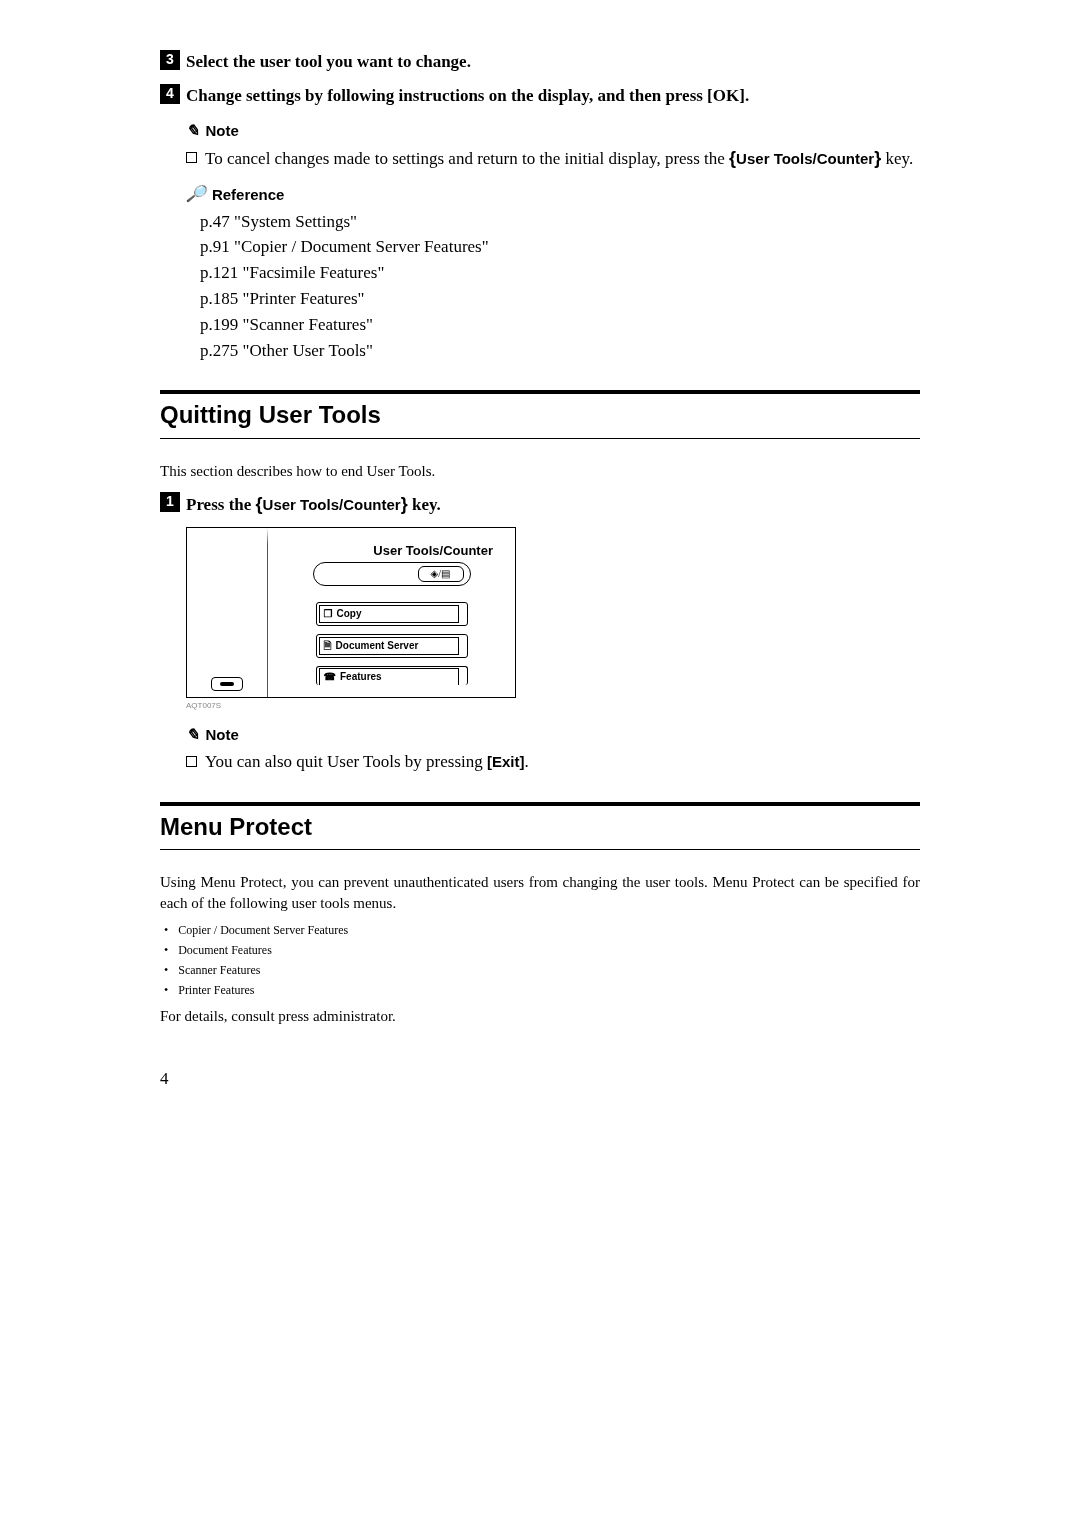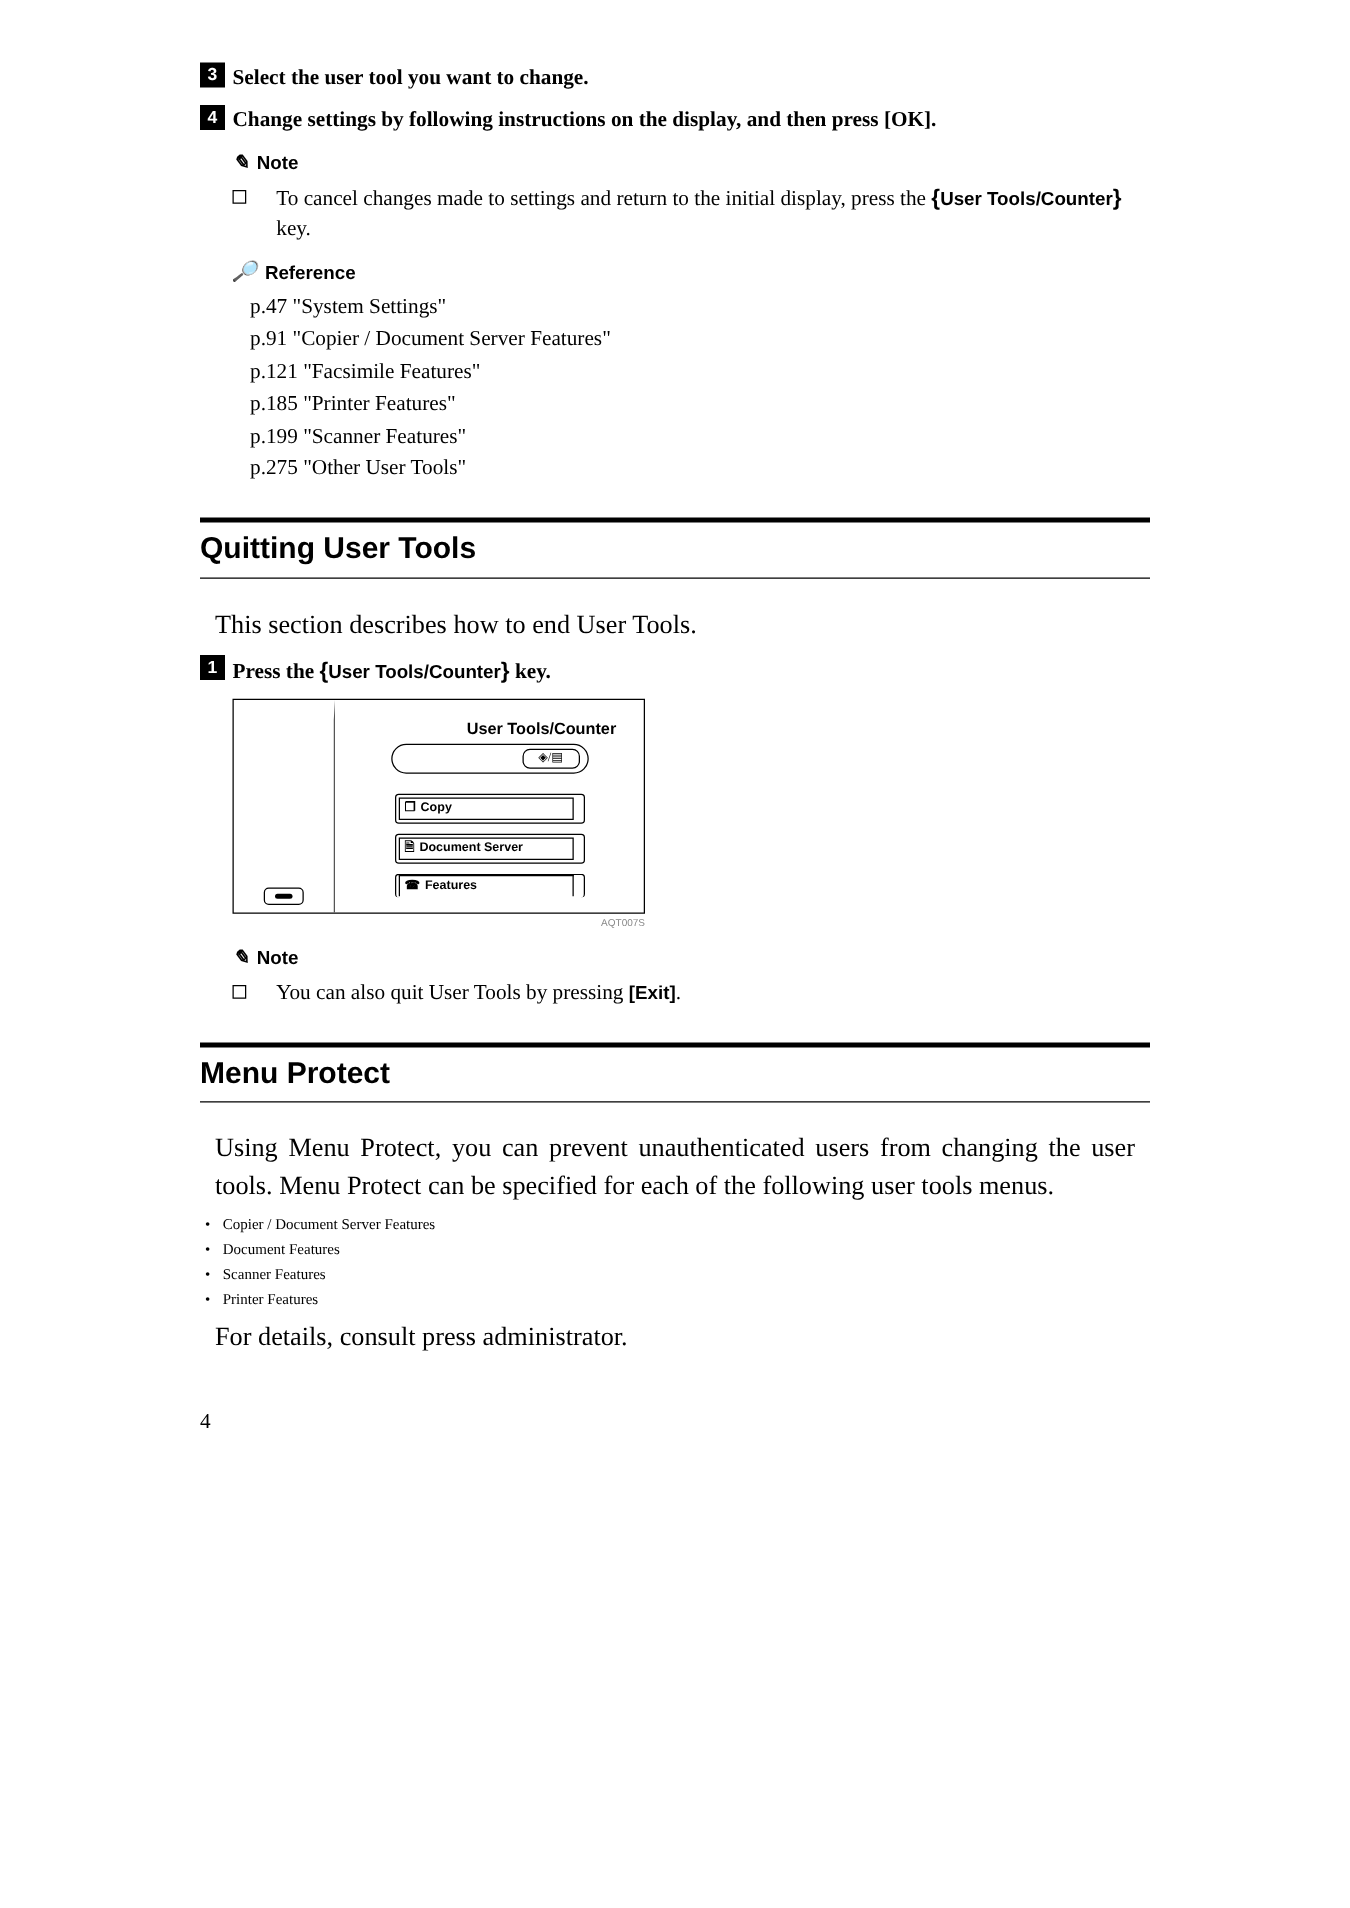--- a/index.html
+++ b/index.html
@@ -48,21 +48,20 @@
   .pencil-icon, .mag-icon {
     font-style: italic;
     font-weight: bold;
     margin-right: 6px;
     font-size: 16px;
   }
   .bullet-box {
     display: flex;
     align-items: flex-start;
     margin: 2px 0;
-    gap: 16px;
   }
   .sq {
     width: 9px; height: 9px;
     border: 1px solid #000;
     margin-right: 8px;
     margin-top: 6px;
     flex-shrink: 0;
   }
   .ref-list p {
     margin: 2px 0 2px 14px;
@@ -77,22 +76,22 @@
   h2.section {
     font-family: Arial, sans-serif;
     font-size: 24px;
     border-top: 4px solid #000;
     border-bottom: 1.5px solid #000;
     padding: 4px 0 6px 0;
     margin-top: 28px;
     margin-bottom: 22px;
   }
   p.body {
-    font-size: 21px;
-    margin: 8px 12px;
+    font-size: 15px;
+    margin: 8px 0;
     text-align: justify;
   }
   ul.feat {
     list-style: none;
     padding-left: 4px;
     margin: 6px 0;
   }
   ul.feat li::before {
     content: "•";
     margin-right: 10px;
@@ -182,21 +181,21 @@
     font-family: Arial, sans-serif;
     font-weight: bold;
     font-size: 10px;
     padding-left: 4px;
   }
   .mode-btn .ico { font-size: 10px; margin-right: 4px; }
   .mode-btn-wrap .end { width: 6px; }
   .figcode {
     font-family: Arial, sans-serif;
     font-size: 8px;
-    text-align: right;
+    text-align: left;
     color: #888;
     margin-top: 2px;
   }
 </style>
 </head>
 <body>
 
 <div class="step-line">
   <span class="step-num-box">3</span>
   <span class="step-text">Select the user tool you want to change.</span>

